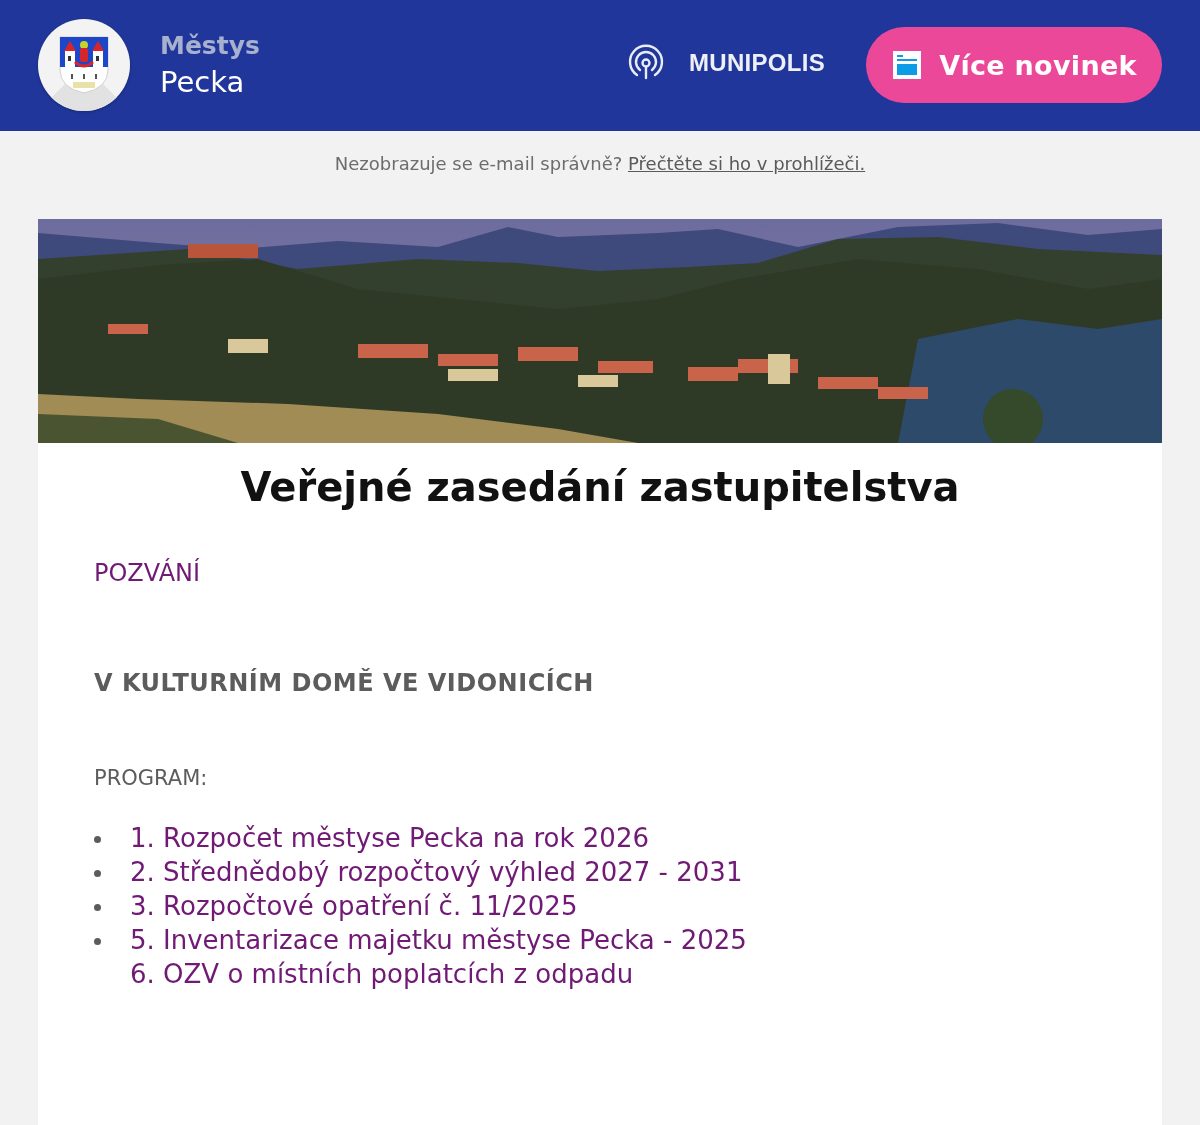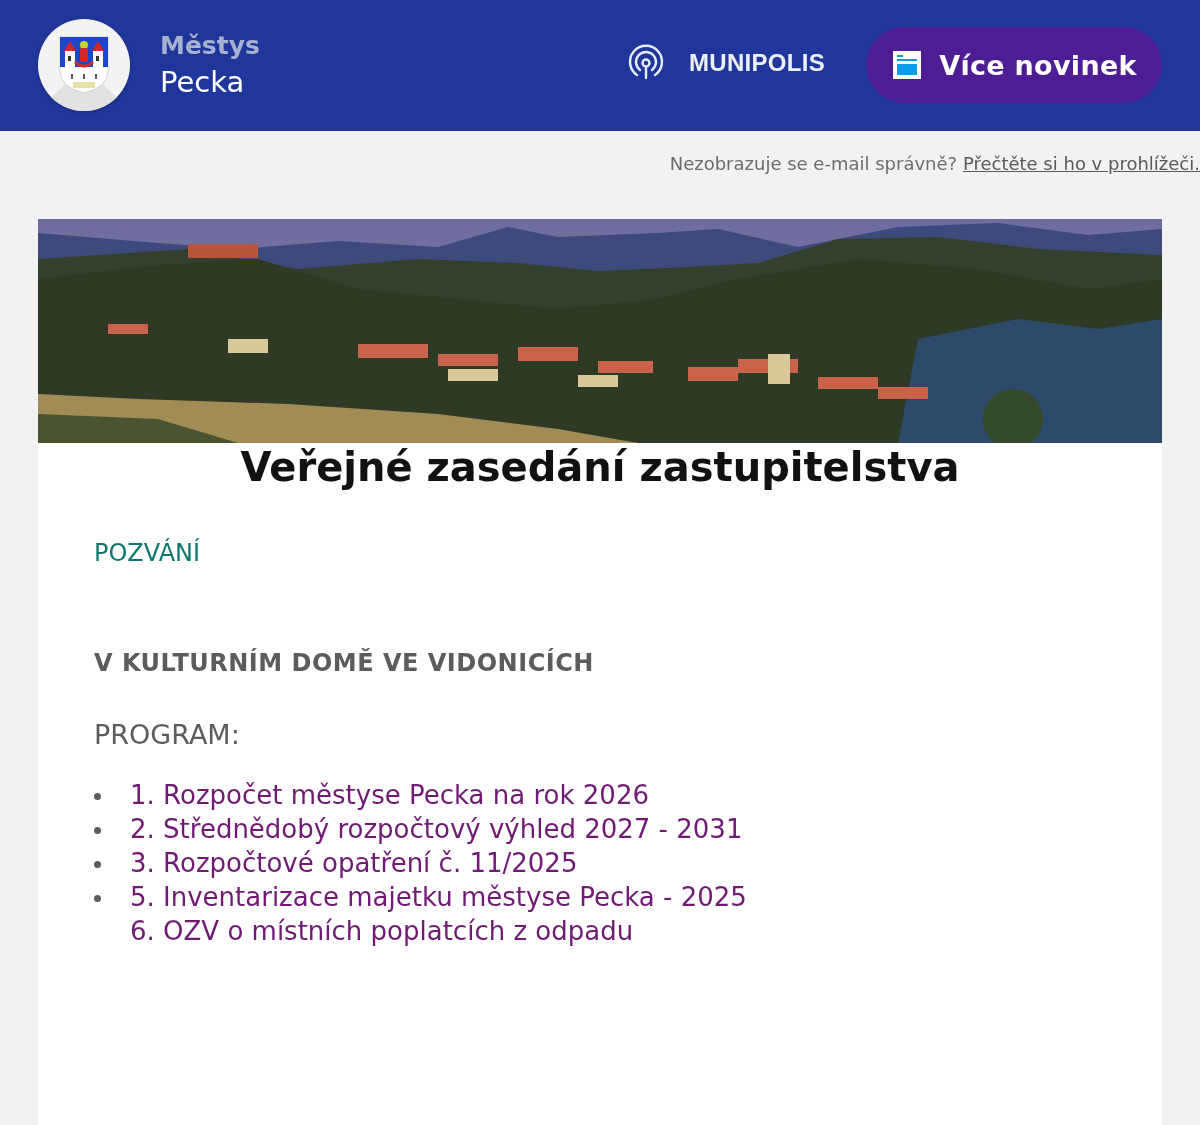--- a/index.html
+++ b/index.html
@@ -43,60 +43,60 @@
       display: flex; align-items: center; gap: 24px;
       color: #e8ecf8;
     }
     .munipolis-text {
       font-family: "Liberation Sans", sans-serif; font-weight: bold;
       font-size: 24px; letter-spacing: 0.3px; color: #eef0f8;
     }
     .more-btn {
       position: absolute; left: 866px; top: 27px;
       width: 296px; height: 76px; border-radius: 38px;
-      background: #4c1d95;
+      background: #ec4899;
       display: flex; align-items: center; justify-content: center; gap: 16px;
       cursor: pointer; text-decoration: none;
     }
     .more-btn-label {
       font-family: "DejaVu Sans", sans-serif; font-weight: bold;
       font-size: 27px; color: #ffffff; letter-spacing: 0.3px;
     }
     
     .notice {
-      text-align: right; margin-top: 22px; height: 66px;
+      text-align: center; margin-top: 22px; height: 66px;
       font-size: 18px; color: #6d6d6d;
     }
     .notice a { color: #5a5a5a; text-decoration: underline; }
     
     .card {
       position: absolute; left: 38px; top: 219px;
       width: 1124px; height: 920px; background: #ffffff;
     }
     .banner {
       width: 1124px; height: 224px; position: relative; overflow: hidden;
       background: linear-gradient(180deg, #6a6a9a 0%, #7f78a4 10%, #3e4d7a 22%, #2f3b2c 40%, #3b4422 60%, #7a6a38 80%, #a48e56 92%, #7c6f3c 100%);
     }
     .banner svg { position: absolute; left: 0; top: 0; }
     .title {
       text-align: center; font-family: "DejaVu Sans", sans-serif;
       font-weight: bold; font-size: 40px; color: #111111;
-      line-height: 48px;
+      margin-top: 20px; line-height: 48px;
     }
     .content { padding: 0 56px; }
     .invite {
-      margin-top: 44px; font-size: 24px; color: #0f766e; line-height: 37.5px;
+      margin-top: 44px; font-size: 24px; color: #701a75; line-height: 37.5px;
     }
     .event {
       margin-top: 62px; font-family: "DejaVu Sans", sans-serif;
       font-weight: bold; font-size: 24px; color: #5c5c5c; line-height: 56px;
       letter-spacing: 0.5px;
     }
     .program-heading {
-      margin-top: 29px; font-size: 27px; color: #5c5c5c; line-height: 30px;
+      margin-top: 52px; font-size: 21px; color: #5c5c5c; line-height: 30px;
     }
     .program-list { margin-top: 28px; list-style: none; }
     .program-list li {
       font-size: 26px; color: #701a75; line-height: 34px;
       position: relative; padding-left: 36px;
     }
     .program-list li .bullet {
       position: absolute; left: 0; top: 15px; width: 7px; height: 7px;
       border-radius: 50%; background: #5c5c5c;
     }

